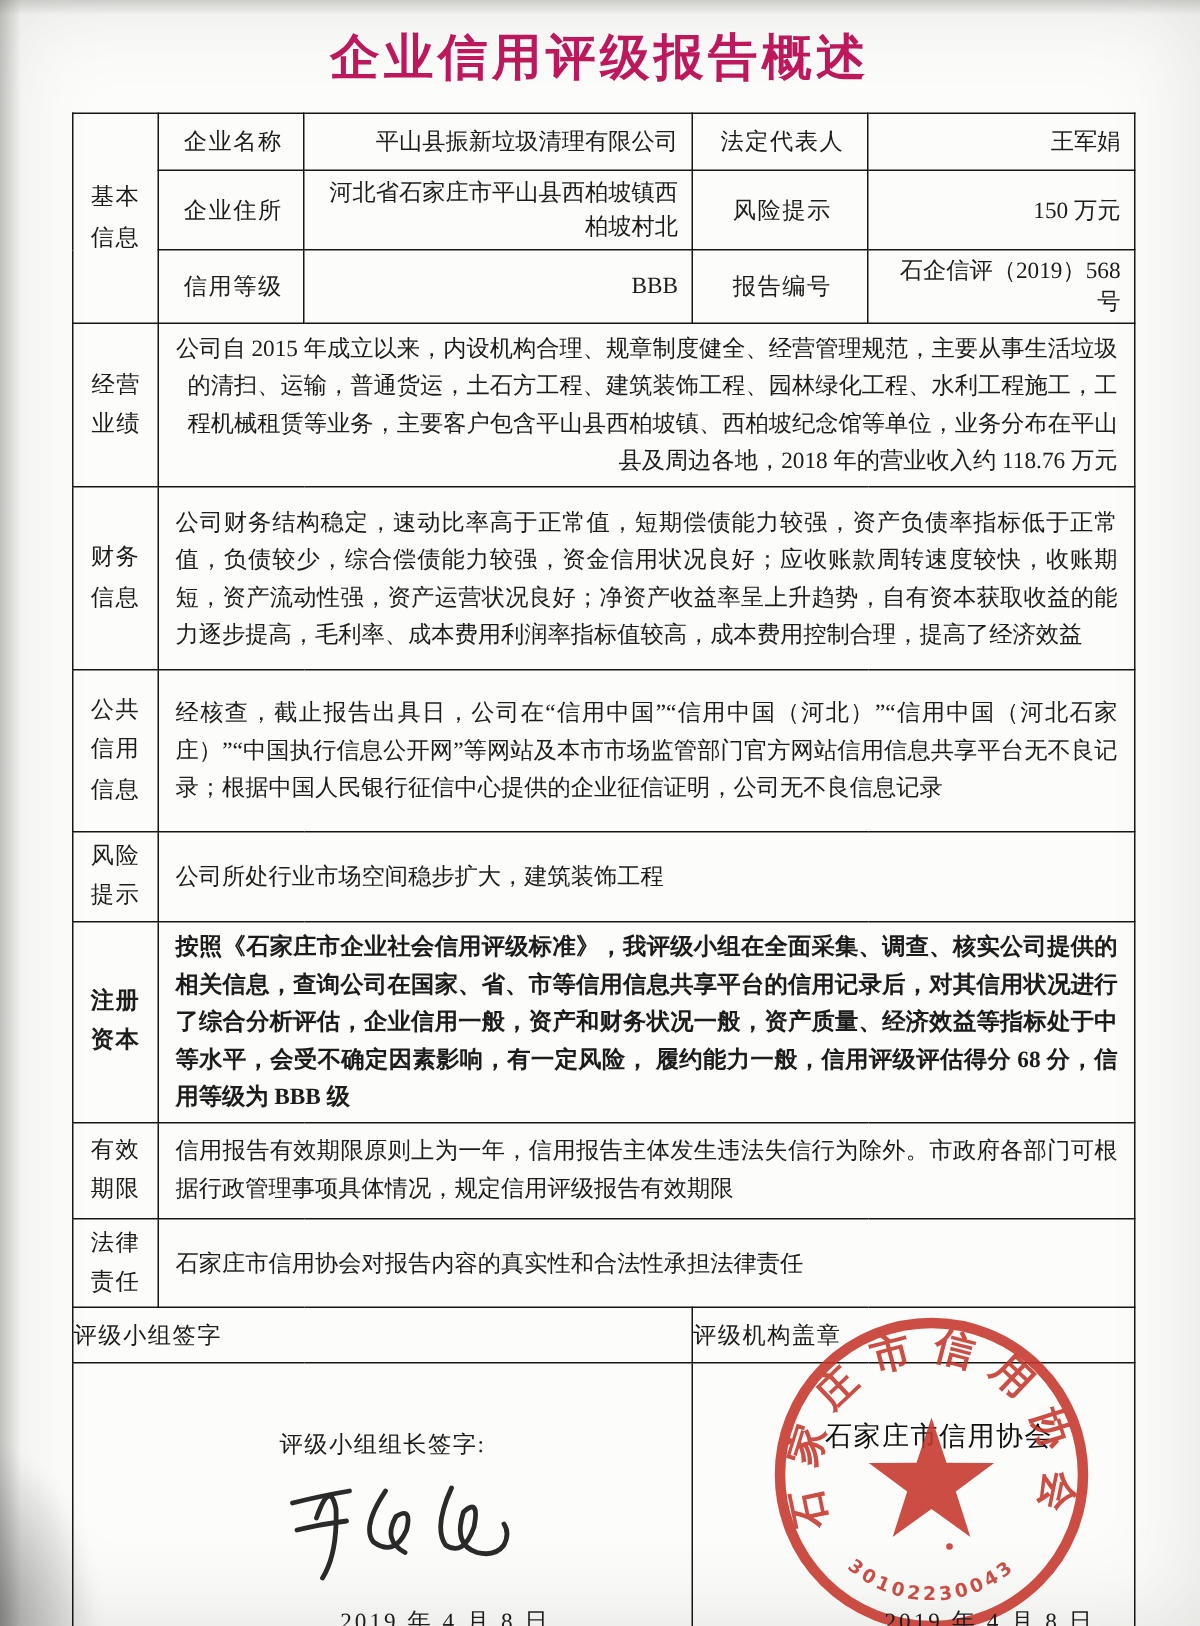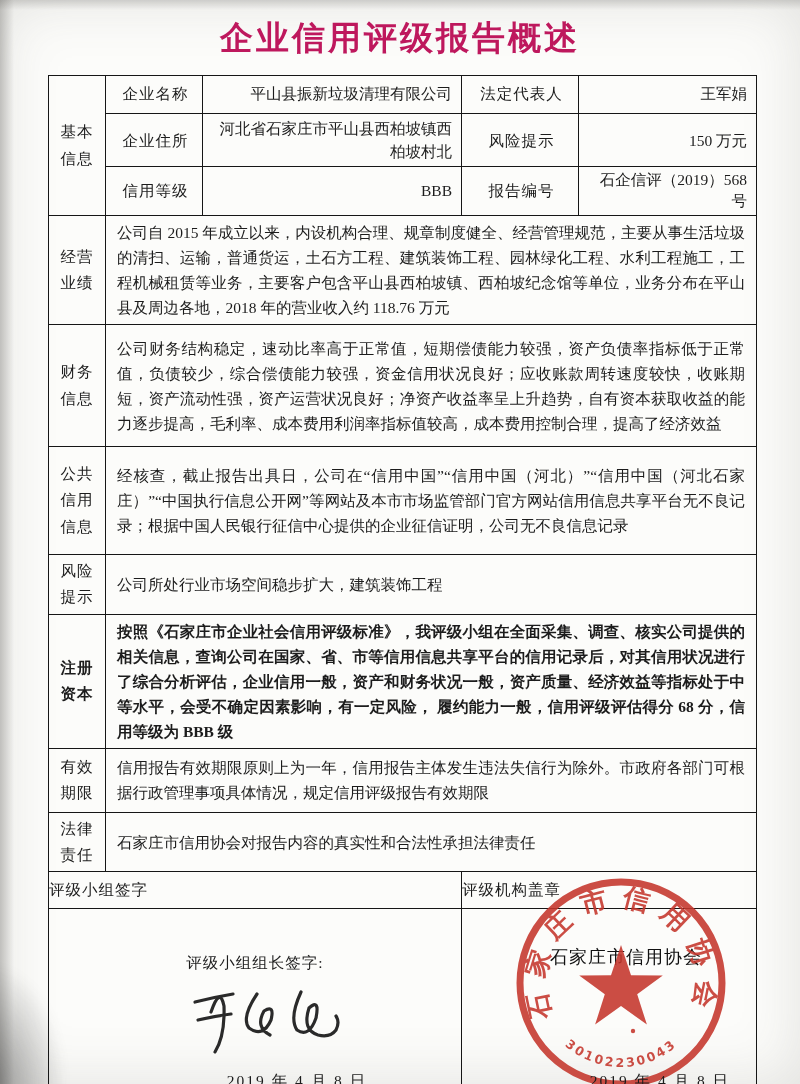--- a/index.html
+++ b/index.html
@@ -62,21 +62,21 @@
   td.lbl { text-align: center; padding-left: 12px; letter-spacing: 1px; }
   td.val { text-align: right; padding-left: 12px; }
   td.para {
     text-align: justify;
     line-height: 25px;
     padding: 4px 11px;
   }
   tr.h-r1 td { height: 38px; }
   tr.h-r2 td { height: 48px; line-height: 23px; }
   tr.h-r3 td { height: 33px; }
-  tr.h-jy  td { height: 101px; }
+  tr.h-jy  td { height: 101px; text-align: right; }
   tr.h-cw  td { height: 122px; font-family: Liberation Serif, serif; }
   tr.h-gg  td { height: 108px; }
   tr.h-fx  td { height: 45px; }
   tr.h-zh  td { height: 130px; font-weight: bold; }
   tr.h-yx  td { height: 64px; }
   tr.h-fl  td { height: 41px; }
 
   tr.sign-head td {
     height: 37px; text-align: left; letter-spacing: 1px; padding: 0;
   }

